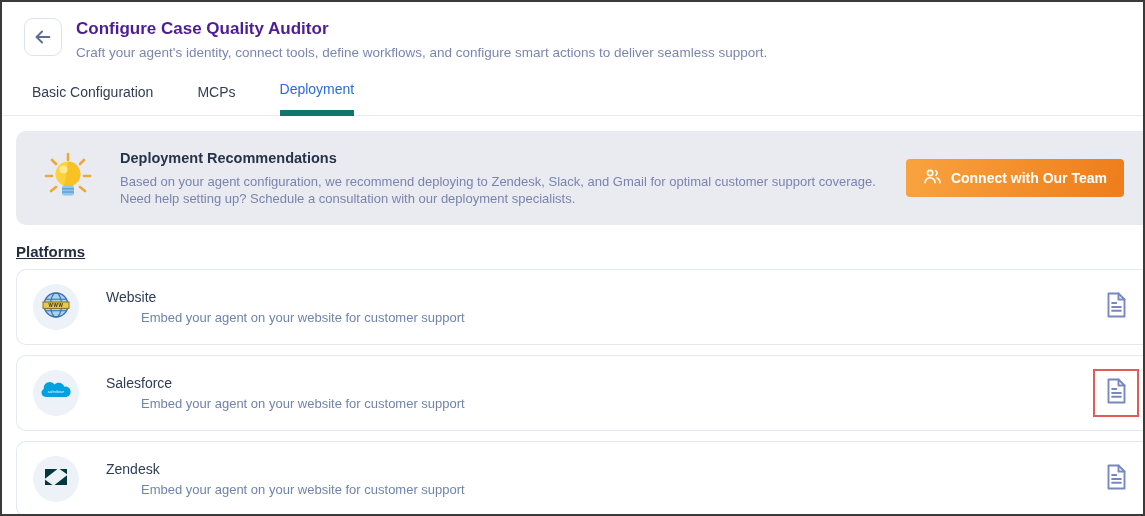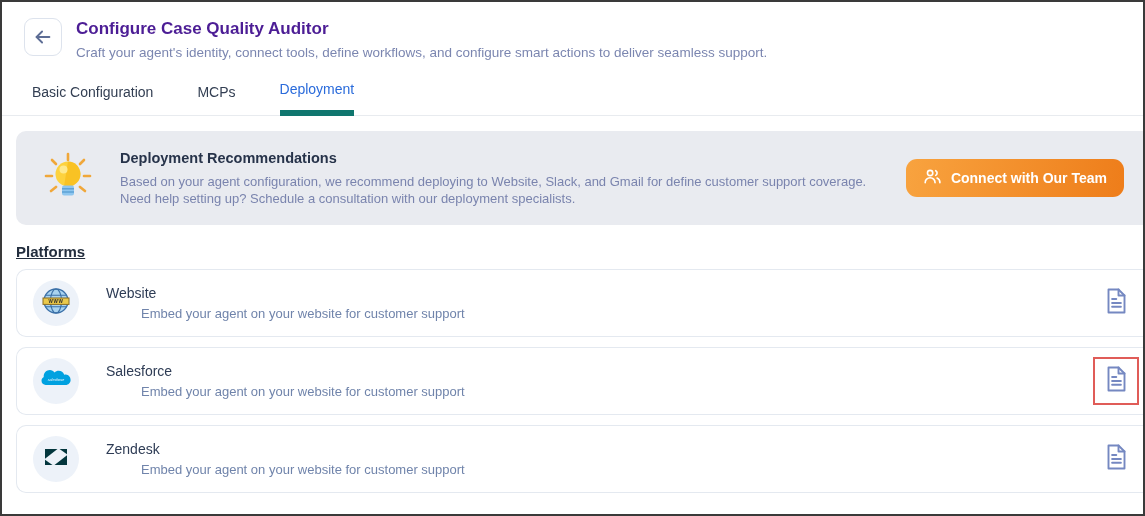--- a/index.html
+++ b/index.html
@@ -22,29 +22,29 @@
   .tab { font-size:14px; color:#323e52; padding-bottom:13px; cursor:pointer; }
   .tab.active { color:#2a6bdb; border-bottom:6px solid #0f766e; margin-bottom:-1px; }
 
   
   .banner { margin:15px 0 0 14px; height:94px; background:#e9ebf0; border-radius:10px 0 0 10px;
             display:flex; align-items:center; padding:0 9px 0 26px; }
   .bulb { flex:none; }
   .banner-text { margin-left:26px; flex:1; min-width:0; }
   .banner-title { font-size:14.5px; font-weight:bold; color:#27334a; margin-bottom:7px; }
   .banner-line { font-size:13px; color:#7a84ae; line-height:17px; }
-  .connect-btn { flex:none; height:38px; padding:0 17px; border:none; border-radius:11px;
+  .connect-btn { flex:none; height:38px; padding:0 17px; border:none; border-radius:4px;
                  background:linear-gradient(100deg,#f8a33f,#ee7d1a); color:#fff;
                  font-size:14px; font-weight:600; display:flex; align-items:center; gap:9px;
                  margin-left:16px; margin-right:10px; cursor:pointer;
                  font-family:"Liberation Sans", sans-serif; }
 
   
   .platforms-heading { margin:18px 0 9px 14px; font-size:15px; font-weight:600; color:#232e3e;text-decoration:underline; }
-  .card { margin:0 0 10px 14px; height:68px; background:#fff; border:1px solid #e4e9f0;
+  .card { margin:0 0 10px 14px; height:76px; background:#fff; border:1px solid #e4e9f0;
           border-right:none; border-radius:10px 0 0 10px; display:flex; align-items:center;
           padding:0 4px 0 16px; }
   .avatar { width:46px; height:46px; border-radius:50%; background:#edf2f9; flex:none;
             display:flex; align-items:center; justify-content:center; }
   .card-text { margin-left:27px; flex:1; }
   .card-title { font-size:14px; font-weight:500; color:#2e3c55; margin-bottom:5px; }
   .card-desc { font-size:13px; color:#7084ab;margin-left:35px; }
   .action { width:46px; height:48px; position:relative; flex:none; display:flex;
             align-items:center; justify-content:center; cursor:pointer; }
   .red-box { position:absolute; inset:0; border:2px solid #e05c58; pointer-events:none; }
@@ -90,21 +90,21 @@
         <circle cx="26" cy="24" r="12.5" fill="#fdd23e"></circle>
         <path d="M26 11.5 a12.5 12.5 0 0 1 8 22 l-4 3 h-8 z" fill="#f5b50f" opacity="0.55"></path>
         <circle cx="21.5" cy="19.5" r="4" fill="#fee98e"></circle>
         <rect x="20" y="35.5" width="12" height="10" rx="2" fill="#8ec6ef"></rect>
         <line x1="20" y1="38.8" x2="32" y2="38.8" stroke="#5a9fd4" stroke-width="1.4"></line>
         <line x1="20" y1="42" x2="32" y2="42" stroke="#5a9fd4" stroke-width="1.4"></line>
       </svg>
     </span>
     <div class="banner-text">
       <div class="banner-title">Deployment Recommendations</div>
-      <div class="banner-line">Based on your agent configuration, we recommend deploying to Website, Slack, and Gmail for define customer support coverage.</div>
+      <div class="banner-line">Based on your agent configuration, we recommend deploying to Zendesk, Slack, and Gmail for optimal customer support coverage.</div>
       <div class="banner-line">Need help setting up? Schedule a consultation with our deployment specialists.</div>
     </div>
     <button class="connect-btn">
       <span>
         <svg width="19" height="19" viewBox="0 0 20 20" fill="none" stroke="#fff" stroke-width="1.7" stroke-linecap="round">
           <circle cx="7.5" cy="6.3" r="2.8"></circle>
           <path d="M2.3 16.5a5.2 5.2 0 0 1 10.4 0"></path>
           <path d="M13.4 3.9a2.8 2.8 0 0 1 0 4.9"></path>
           <path d="M14.8 11.6a5.2 5.2 0 0 1 3 4.9"></path>
         </svg>

